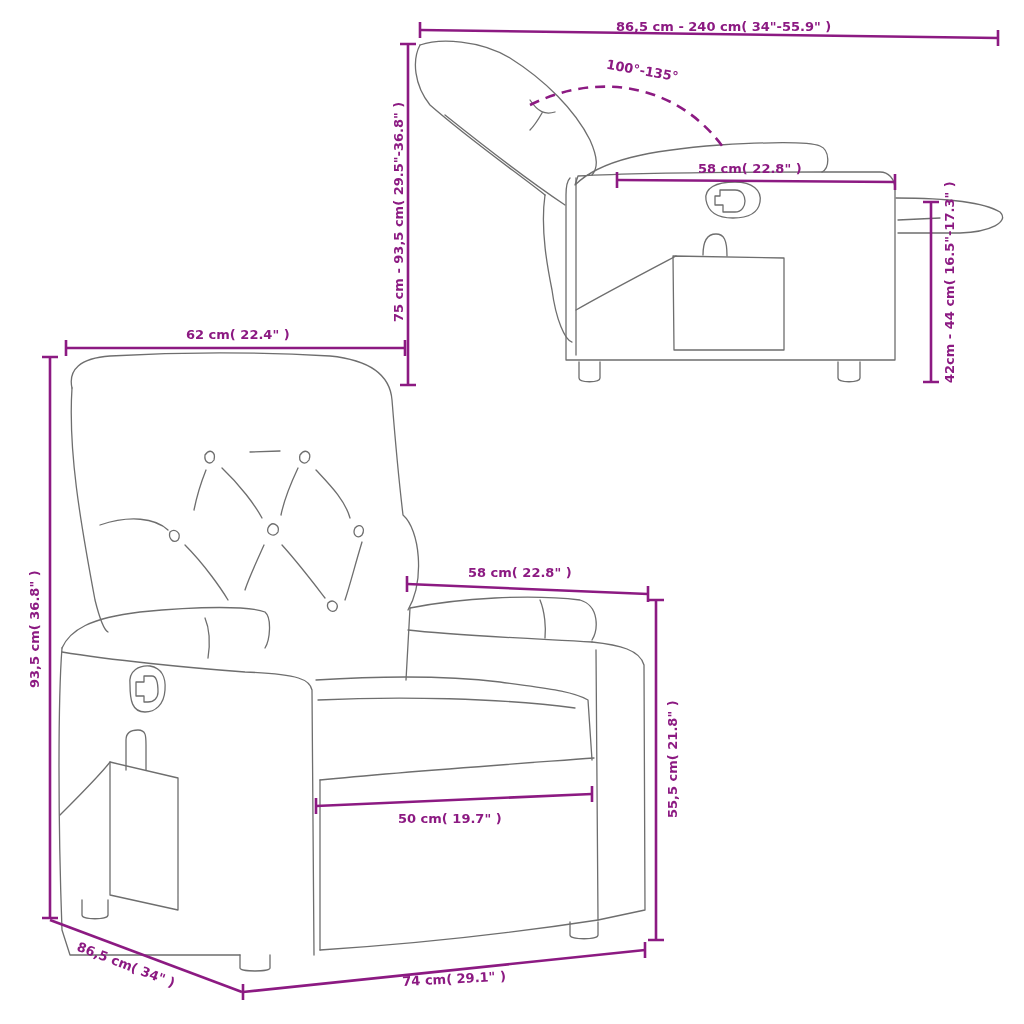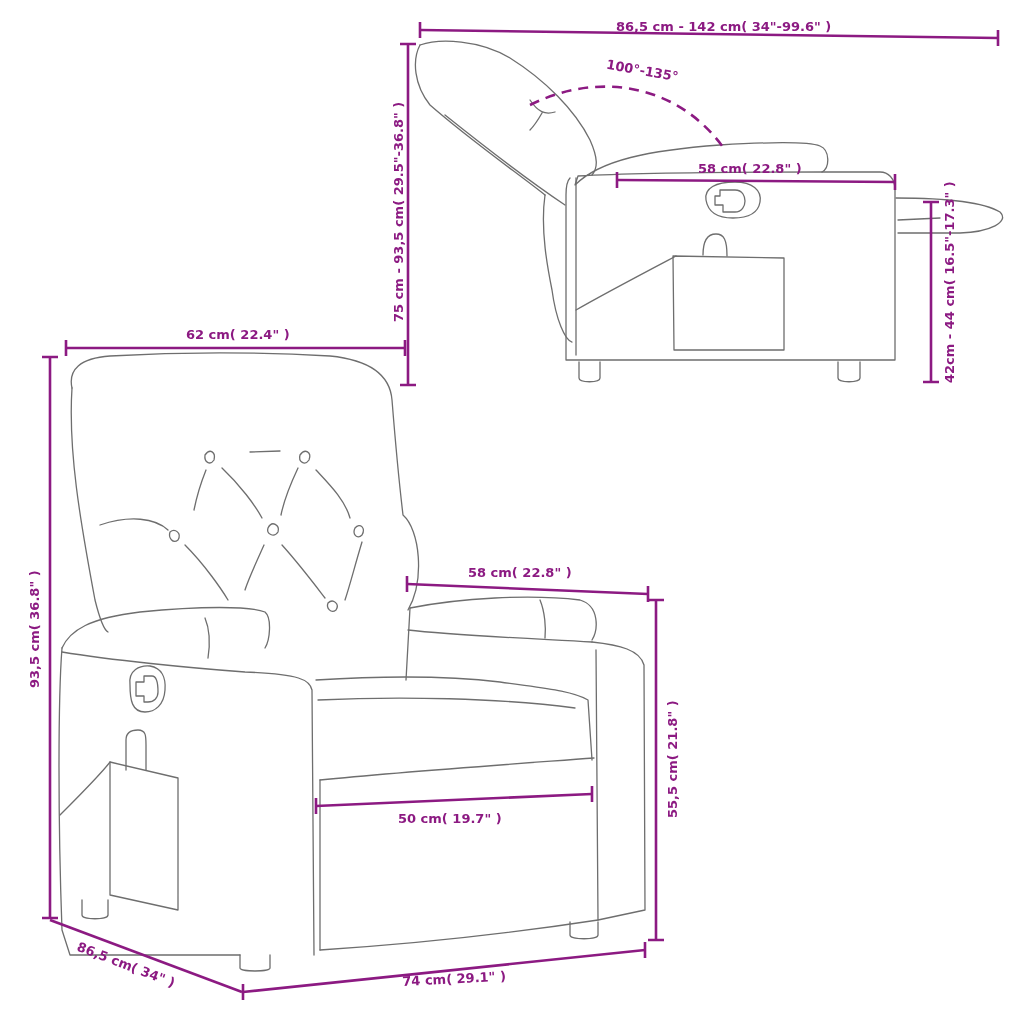--- a/index.html
+++ b/index.html
@@ -119,21 +119,21 @@
     <path class="dim" d="M656,600 L656,940"></path>
     <path class="dim" d="M648,600 L664,600 M648,940 L664,940"></path>
     <path class="dim" d="M316,806 L592,794"></path>
     <path class="dim" d="M316,798 L316,814 M592,786 L592,802"></path>
     <path class="dim" d="M50,920 L242,992"></path>
     <path class="dim" d="M243,992 L645,950"></path>
     <path class="dim" d="M243,984 L243,1000 M645,942 L645,958"></path>
   </g>
 </svg>
 
-<div class="lbl" style="left:616px; top:20px;">86,5 cm - 142 cm( 34"-99.6" )</div>
+<div class="lbl" style="left:616px; top:20px;">86,5 cm - 240 cm( 34"-55.9" )</div>
 <div class="lbl" style="left:606px; top:64px; transform: rotate(10deg);">100°-135°</div>
 <div class="lbl" style="left:698px; top:162px;">58 cm( 22.8" )</div>
 <div class="lbl rot-v" style="left:392px; top:322px;">75 cm - 93,5 cm( 29.5"-36.8" )</div>
 <div class="lbl rot-v" style="left:943px; top:383px;">42cm - 44 cm( 16.5"-17.3" )</div>
 
 <div class="lbl" style="left:186px; top:328px;">62 cm( 22.4" )</div>
 <div class="lbl rot-v" style="left:28px; top:688px;">93,5 cm( 36.8" )</div>
 <div class="lbl" style="left:468px; top:566px;">58 cm( 22.8" )</div>
 <div class="lbl rot-v" style="left:666px; top:818px;">55,5 cm( 21.8" )</div>
 <div class="lbl" style="left:398px; top:812px;">50 cm( 19.7" )</div>

